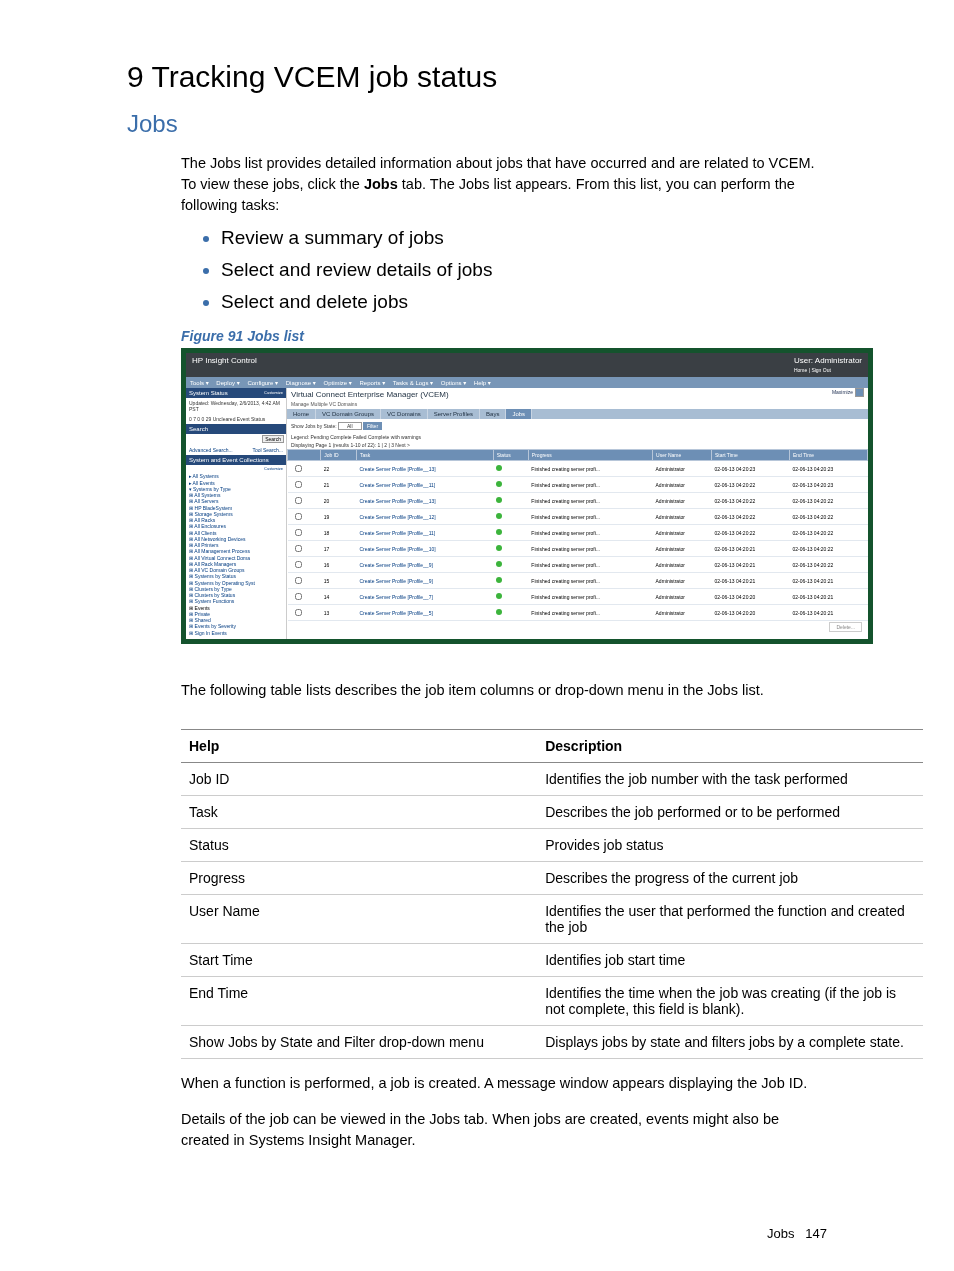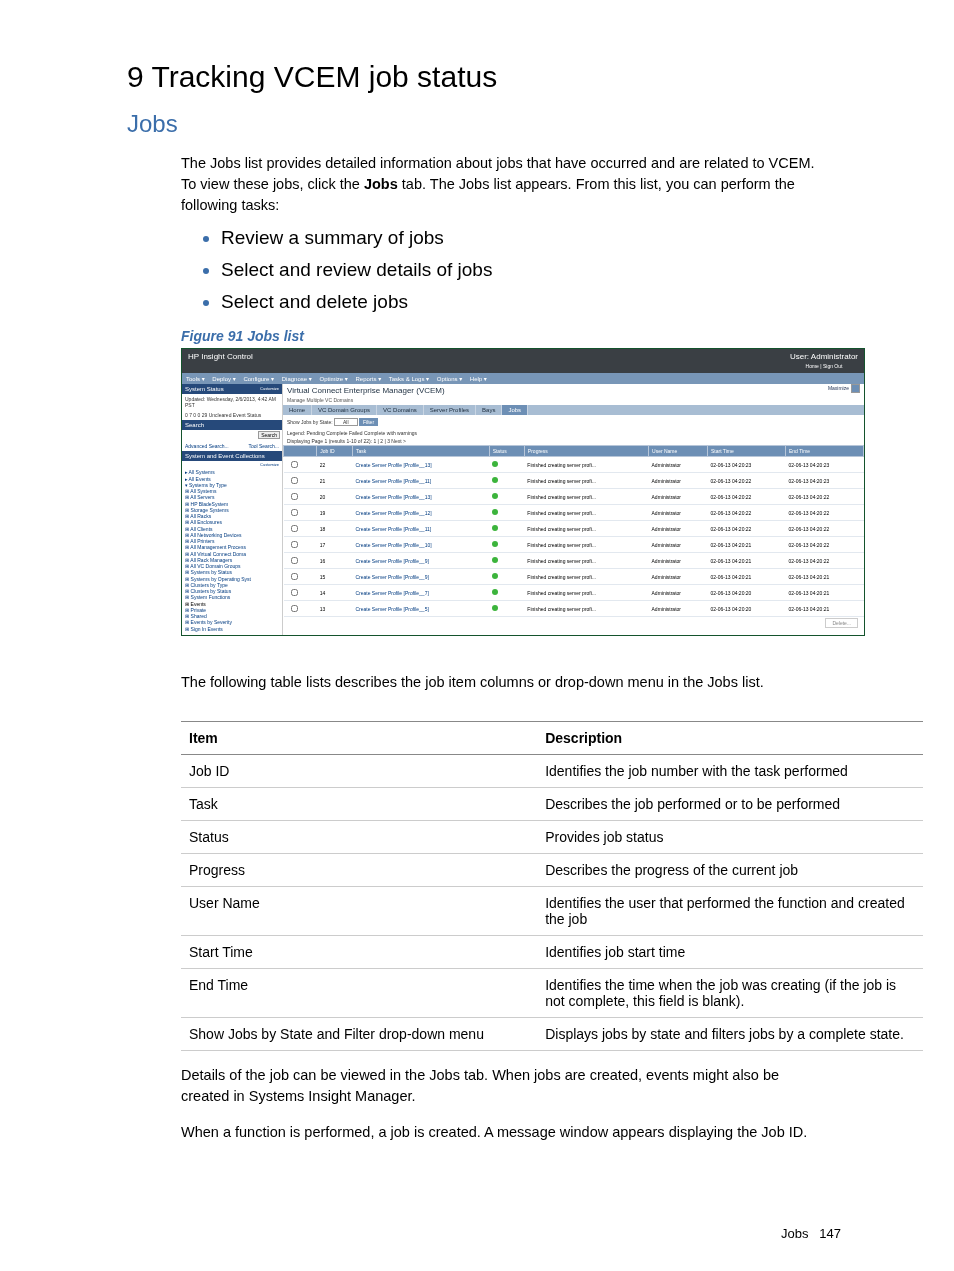--- a/index.html
+++ b/index.html
@@ -54,21 +54,21 @@
   .figure-caption {
     font-size: 14px;
     font-weight: 700;
     color: #3b6eaa;
     margin: 8px 0 4px 54px;
     font-style: italic;
   }
   .screenshot {
     margin-left: 54px;
     width: 682px;
-    border: 1px solid #14532d;
+    border: 5px solid #14532d;
     background: #fff;
     font-size: 6px;
   }
   .ss-header {
     background: #3a3f44;
     color: #fff;
     display: flex;
     justify-content: space-between;
     padding: 3px 6px;
     font-size: 8px;
@@ -143,21 +143,21 @@
     border-bottom: 1px solid #ccc;
     padding: 8px 8px;
     vertical-align: top;
   }
   table.desc tr:first-child th { border-top:1px solid #888; }
   table.desc td:first-child, table.desc th:first-child { width: 48%; }
 
   .footer {
     position: absolute;
     bottom: 30px;
-    right: 36px;
+    right: 50px;
     font-size: 13px;
     color: #000;
   }
 </style>
 </head>
 <body>
 
 <div class="page">
   <h1>9 Tracking VCEM job status</h1>
   <h2>Jobs</h2>
@@ -170,21 +170,21 @@
     <li>Review a summary of jobs</li>
     <li>Select and review details of jobs</li>
     <li>Select and delete jobs</li>
   </ul>
 
   <div class="figure-caption">Figure 91 Jobs list</div>
 
   <div class="screenshot">
     <div class="ss-header">
       <span>HP Insight Control</span>
-      <span style="text-align:center;">
+      <span style="text-align:left;">
         <span>User: Administrator</span><br>
         <span style="font-size:5px;">Home | Sign Out</span>
       </span>
     </div>
     <div class="ss-menubar">
       <span>Tools ▾</span>
       <span>Deploy ▾</span>
       <span>Configure ▾</span>
       <span>Diagnose ▾</span>
       <span>Optimize ▾</span>
@@ -381,21 +381,21 @@
         <div class="ss-del"><span>Delete...</span></div>
       </div>
     </div>
   </div>
 
   <p class="body-text" style="margin-top:36px;">The following table lists describes the job item columns or drop-down menu in the Jobs list.</p>
 
   <table class="desc">
     <thead>
       <tr>
-        <th>Item</th>
+        <th>Help</th>
         <th>Description</th>
       </tr>
     </thead>
     <tbody id="desc-tbody">
         <tr>
           <td>Job ID</td>
           <td>Identifies the job number with the task performed</td>
         </tr>
         <tr>
           <td>Task</td>
@@ -421,19 +421,19 @@
           <td>End Time</td>
           <td>Identifies the time when the job was creating (if the job is not complete, this field is blank).</td>
         </tr>
         <tr>
           <td>Show Jobs by State and Filter drop-down menu</td>
           <td>Displays jobs by state and filters jobs by a complete state.</td>
         </tr>
       </tbody>
   </table>
 
+  <p class="body-text">When a function is performed, a job is created. A message window appears displaying the Job ID.</p>
   <p class="body-text">Details of the job can be viewed in the Jobs tab. When jobs are created, events might also be created in Systems Insight Manager.</p>
-  <p class="body-text">When a function is performed, a job is created. A message window appears displaying the Job ID.</p>
 
   <div class="footer">
     <span>Jobs</span>&nbsp;&nbsp;&nbsp;<span>147</span>
   </div>
 </div>
 
 </body></html>

